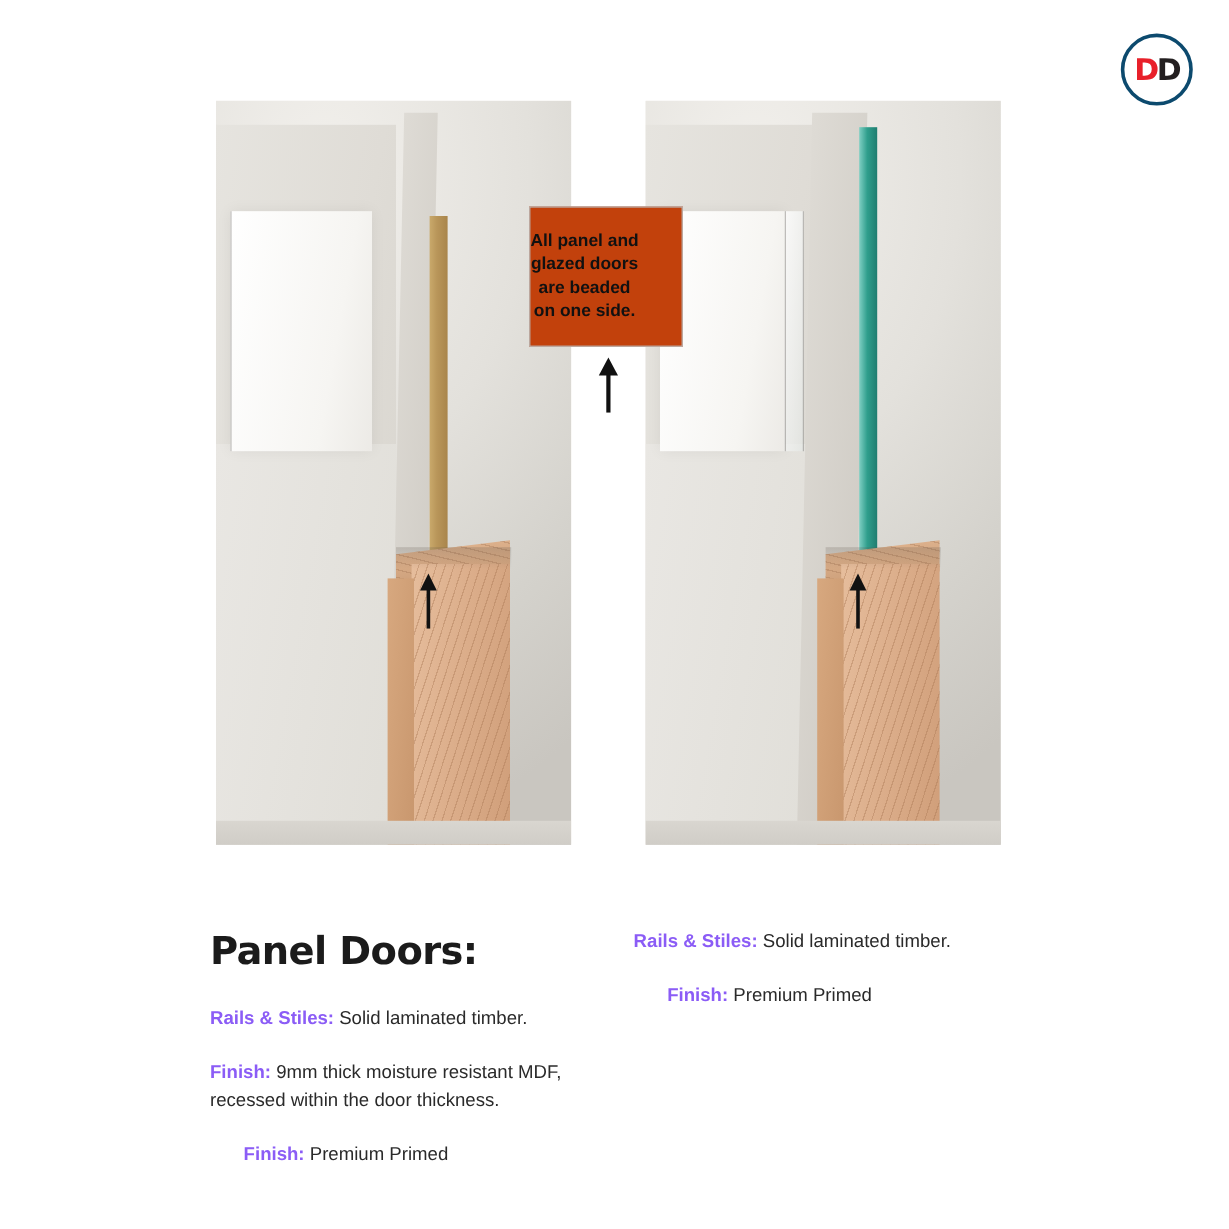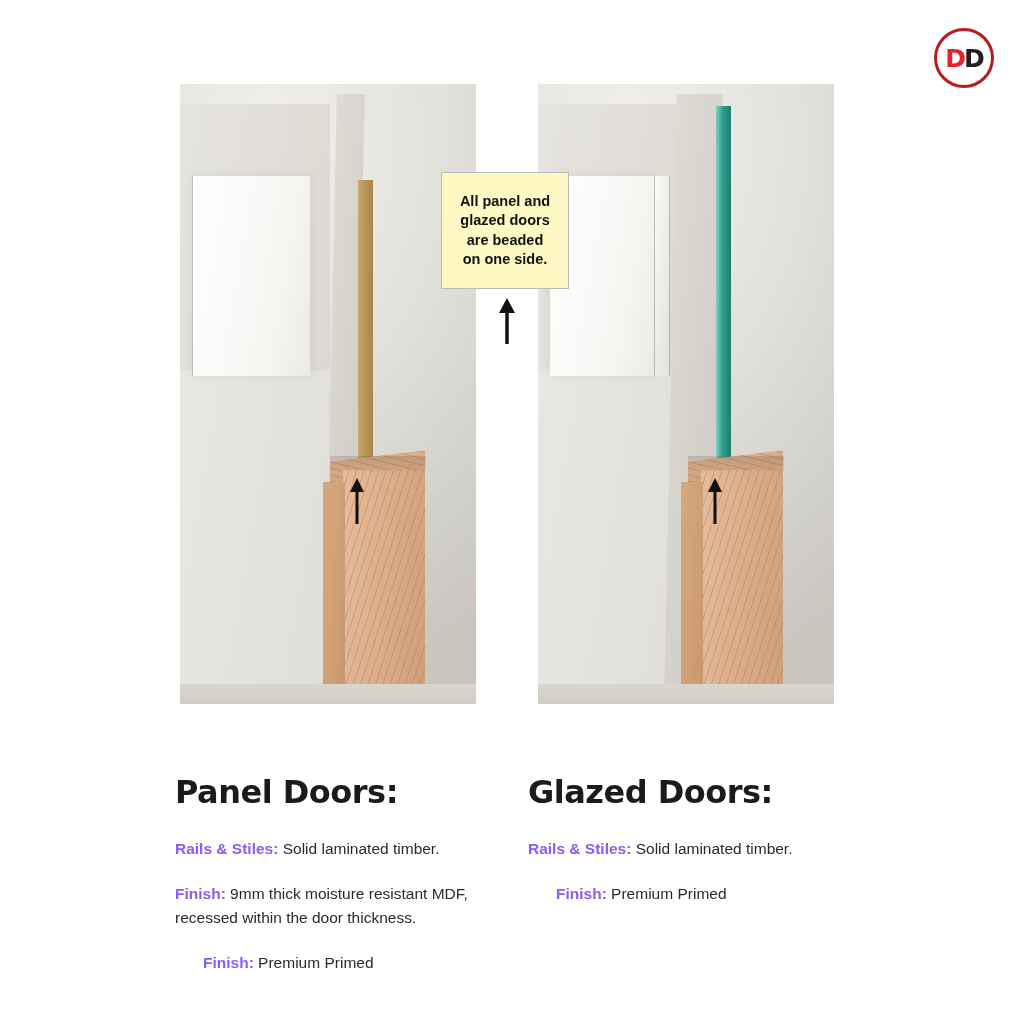--- a/index.html
+++ b/index.html
@@ -16,21 +16,21 @@
   }
 
   
   .logo {
     position: absolute;
     top: 28px;
     right: 30px;
     width: 60px;
     height: 60px;
     border-radius: 50%;
-    border: 3px solid #b91c1c;
+    border: 3px solid #0c4a6e;
     display: flex;
     align-items: center;
     justify-content: center;
     box-sizing: border-box;
   }
   .logo-text {
     font-family: "DejaVu Sans", sans-serif;
     font-weight: bold;
     font-size: 25px;
     letter-spacing: -2px;
@@ -125,26 +125,26 @@
     background: rgba(120,116,110,0.45);
   }
 
   
   .callout {
     position: absolute;
     left: 441px;
     top: 172px;
     width: 128px;
     height: 117px;
-    background: #fef9c3;
+    background: #c2410c;
     border: 1px solid #b9b9b9;
     box-sizing: border-box;
     display: flex;
     align-items: center;
-    justify-content: center;
+    justify-content: flex-start;
     text-align: center;
     z-index: 6;
   }
   .callout-text {
     font-family: "Liberation Sans", sans-serif;
     font-weight: bold;
     font-size: 14.5px;
     line-height: 1.32;
     color: #111111;
     white-space: pre-line;
@@ -264,21 +264,20 @@
   </p>
   <p class="spec">
     <b>Finish:</b><span> 9mm thick moisture resistant MDF, recessed within the door thickness.</span>
   </p>
   <p class="spec finish">
     <b>Finish:</b><span> Premium Primed</span>
   </p>
 </div>
 
 <div class="col right">
-  <h2 class="heading">Glazed Doors:</h2>
 
   <p class="spec">
     <b>Rails &amp; Stiles:</b><span> Solid laminated timber.</span>
   </p>
   <p class="spec finish">
     <b>Finish:</b><span> Premium Primed</span>
   </p>
 </div>
 
 </body></html>

